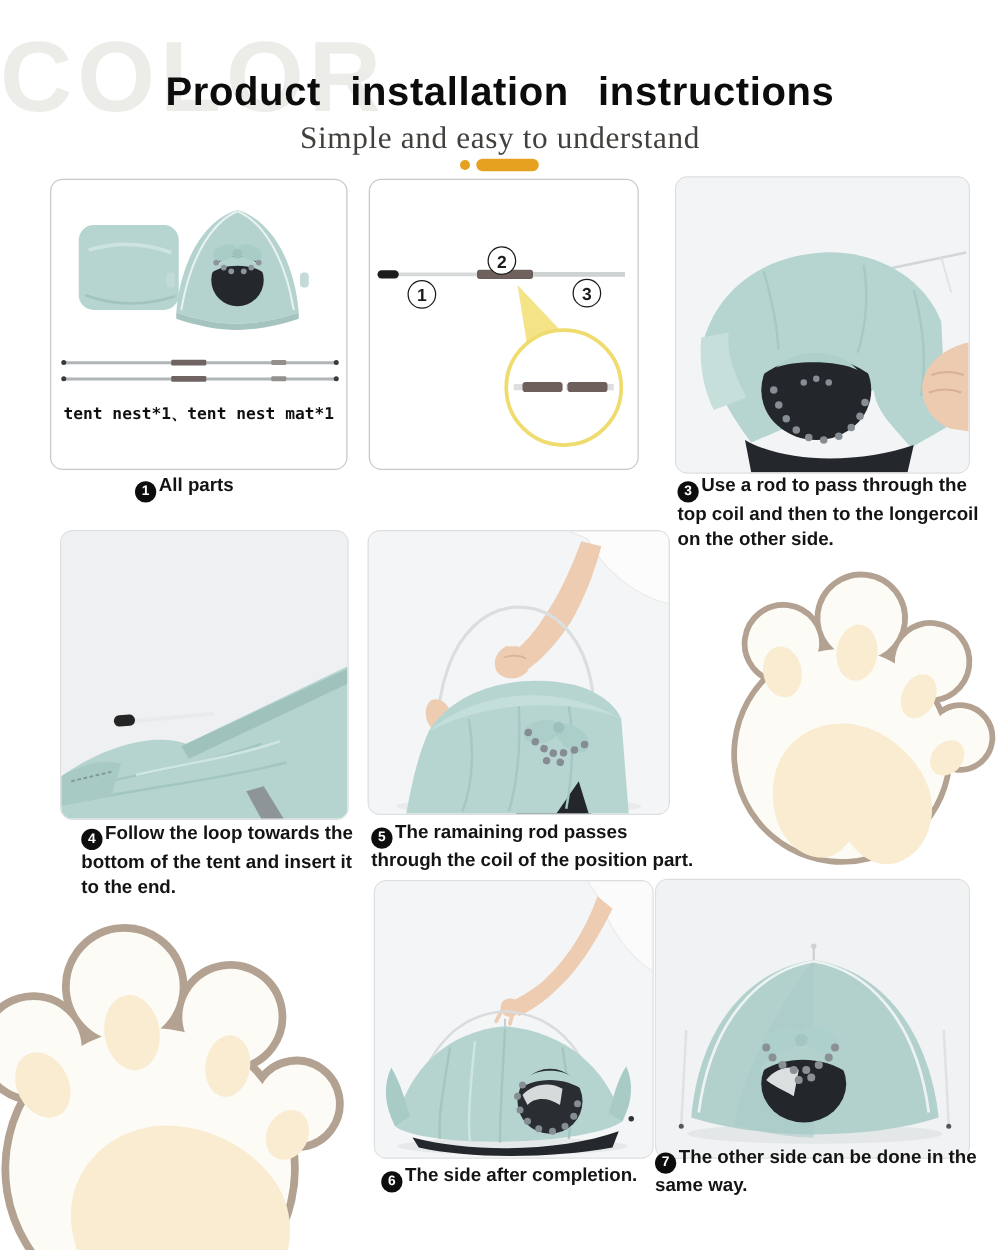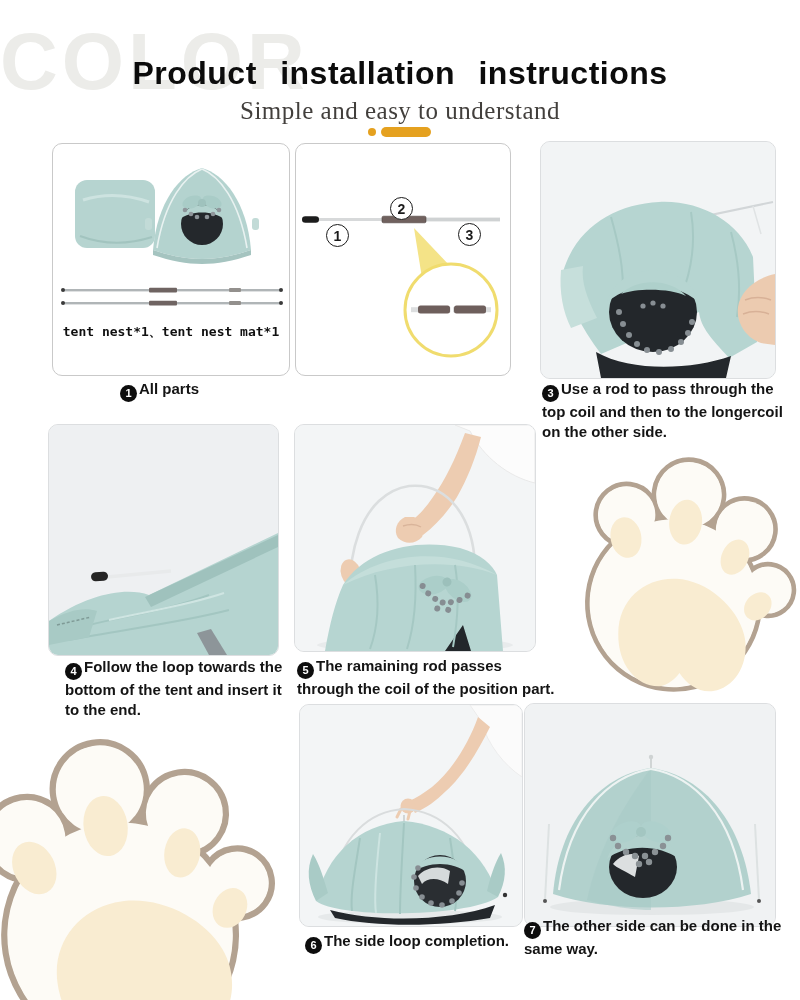--- a/index.html
+++ b/index.html
@@ -72,21 +72,21 @@
 <body>
 
 <div class="page">
 
   <div class="watermark">COLOR</div>
   <div class="title">Product installation instructions</div>
   <div class="subtitle">Simple and easy to understand</div>
   <div class="accent-dot"></div>
   <div class="accent-bar"></div>
 
-  <div class="panel" style="left:52px; top:143px; width:238px; height:233px;">
+  <div class="panel" style="left:40px; top:143px; width:238px; height:233px;">
     <svg width="238" height="231" viewBox="0 0 238 231">
 
       <g>
         <rect x="22" y="36" width="80" height="68" rx="12" fill="#b6d4d0"></rect>
         <path d="M30,56 Q62,46 96,58" stroke="#cde3e0" stroke-width="3" fill="none"></path>
         <path d="M27,92 Q62,105 99,93" stroke="#a2c4bf" stroke-width="2" fill="none"></path>
       </g>
 
       <g transform="translate(92,18)">
         <path d="M8,88 C12,40 35,12 57,6 C79,12 102,40 106,88 C70,100 44,100 8,88 Z" fill="#b4d3cf"></path>
@@ -370,38 +370,38 @@
       <g fill="#f9ecd1">
         <ellipse cx="64" cy="94" rx="15" ry="20" transform="rotate(-18 64 94)"></ellipse>
         <ellipse cx="120" cy="72" rx="16" ry="22"></ellipse>
         <ellipse cx="172" cy="100" rx="13" ry="18" transform="rotate(18 172 100)"></ellipse>
         <ellipse cx="200" cy="145" rx="12" ry="15" transform="rotate(35 200 145)"></ellipse>
         <path d="M118,128 C88,130 64,154 68,188 C71,218 92,238 115,234 C122,232 128,226 132,219 C142,231 158,238 173,230 C192,220 198,194 190,174 C180,148 148,126 118,128 Z"></path>
       </g>
     </svg>
   </div>
 
-  <div class="caption" style="left:120px; top:379px; width:170px;">
+  <div class="caption" style="left:108px; top:379px; width:170px;">
     <span class="stepnum">1</span><span>All parts</span>
   </div>
 
 
   <div class="caption" style="left:542px; top:379px; width:245px;">
     <span class="stepnum">3</span><span>Use a rod to pass through the top coil and then to the longercoil on the other side.</span>
   </div>
 
   <div class="caption" style="left:65px; top:657px; width:232px;">
     <span class="stepnum">4</span><span>Follow the loop towards the bottom of the tent and insert it to the end.</span>
   </div>
 
   <div class="caption" style="left:297px; top:656px; width:258px;">
     <span class="stepnum">5</span><span>The ramaining rod passes through the coil of the position part.</span>
   </div>
 
   <div class="caption" style="left:305px; top:931px; width:220px;">
-    <span class="stepnum">6</span><span>The side loop completion.</span>
+    <span class="stepnum">6</span><span>The side after completion.</span>
   </div>
 
   <div class="caption" style="left:524px; top:916px; width:262px;">
     <span class="stepnum">7</span><span>The other side can be done in the same way.</span>
   </div>
 
 </div>
 
 </body></html>

